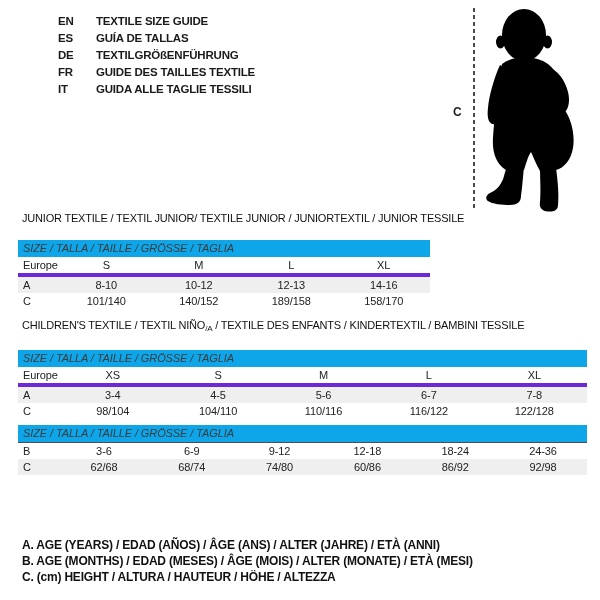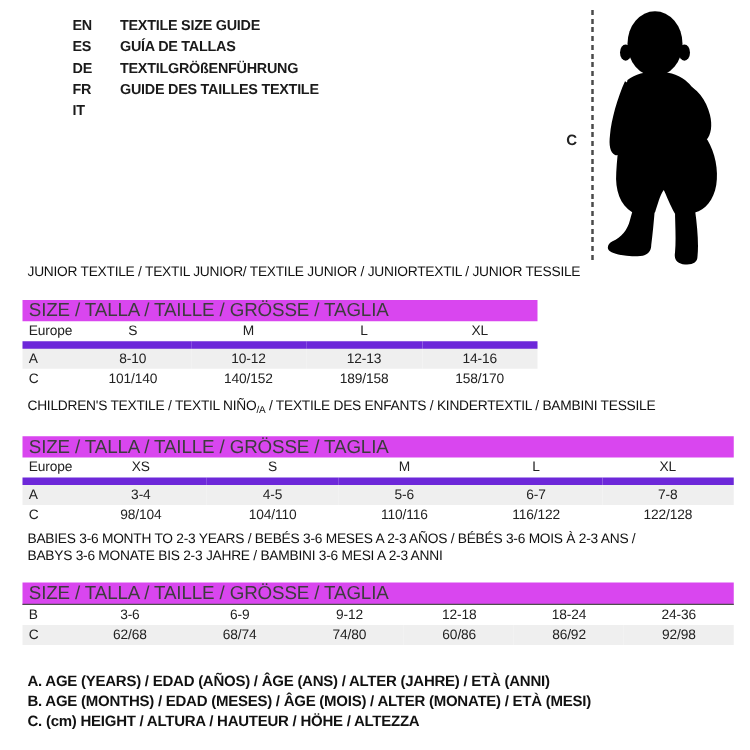--- a/index.html
+++ b/index.html
@@ -28,32 +28,32 @@
   .tsec.wide{width:569px;}
   .t1{top:212px;}
   .t2{top:319px;}
   .t3{top:425px;}
   .tbl-title{
     padding-left:4px;font-size:11px;font-weight:400;letter-spacing:-0.2px;
     line-height:13.5px;margin-bottom:14px;color:#111;white-space:nowrap;
   }
   .tbl-title .sub{font-size:8px;vertical-align:-2px;}
   .size-bar{
-    height:17px;line-height:17px;background:#d946ef;color:#3c3c3c;
-    font-size:15px;padding-left:5px;letter-spacing:-0.1px;
+    height:17px;line-height:17px;background:#0ea5e9;color:#3c3c3c;
+    font-size:11px;padding-left:5px;letter-spacing:-0.1px;font-style:italic;
   }
   .size-bar.ruled{border-bottom:1px solid #4d4d4d;}
   table.size-table{
     width:100%;border-collapse:collapse;table-layout:fixed;
     font-size:11px;color:#222;
   }
   table.size-table td{height:16px;text-align:center;padding:0;letter-spacing:-0.1px;}
   table.size-table td.row-label{text-align:left;padding-left:5px;}
   tr.shaded{background:#efefef;}
-  tr.rule-bottom td{border-bottom:6px solid #6d28d9;}
+  tr.rule-bottom td{border-bottom:4px solid #6d28d9;}
 
   
   .notes{left:22px;top:537px;}
   .note-line{font-size:12px;font-weight:700;line-height:16px;letter-spacing:-0.2px;color:#111;white-space:nowrap;}
 </style>
 </head>
 <body>
 
 <div class="abs lang-block">
   <div class="lang-row">
@@ -67,20 +67,21 @@
   <div class="lang-row">
     <span class="code">DE</span>
     <span class="lbl">TEXTILGRÖßENFÜHRUNG</span>
   </div>
   <div class="lang-row">
     <span class="code">FR</span>
     <span class="lbl">GUIDE DES TAILLES TEXTILE</span>
   </div>
   <div class="lang-row">
     <span class="code">IT</span>
+    <span class="lbl">GUIDA ALLE TAGLIE TESSILI</span>
   </div>
 </div>
 
 <div class="abs dash-line"></div>
 <div class="abs measure-c">C</div>
 
 <svg class="abs toddler" viewBox="0 0 98 204" aria-hidden="true">
   <g fill="#000000">
     <ellipse cx="40" cy="27" rx="22" ry="26"></ellipse>
     <ellipse cx="16.5" cy="34" rx="4.5" ry="6.5"></ellipse>
@@ -169,24 +170,20 @@
           <td>104/110</td>
           <td>110/116</td>
           <td>116/122</td>
           <td>122/128</td>
         </tr>
       </tbody>
     </table>
 </section>
 
 <section class="tsec wide t3">
-  <div class="tbl-title">
-    <div>BABIES 3-6 MONTH TO 2-3 YEARS / BEBÉS 3-6 MESES A 2-3 AÑOS / BÉBÉS 3-6 MOIS À 2-3 ANS /</div>
-    <div>BABYS 3-6 MONATE BIS 2-3 JAHRE / BAMBINI 3-6 MESI A 2-3 ANNI</div>
-  </div>
   <div class="size-bar ruled">SIZE / TALLA / TAILLE / GRÖSSE / TAGLIA</div>
   <table class="size-table">
       <colgroup>
         <col style="width: 42px;">
         <col>
         <col>
         <col>
         <col>
         <col>
         <col>

